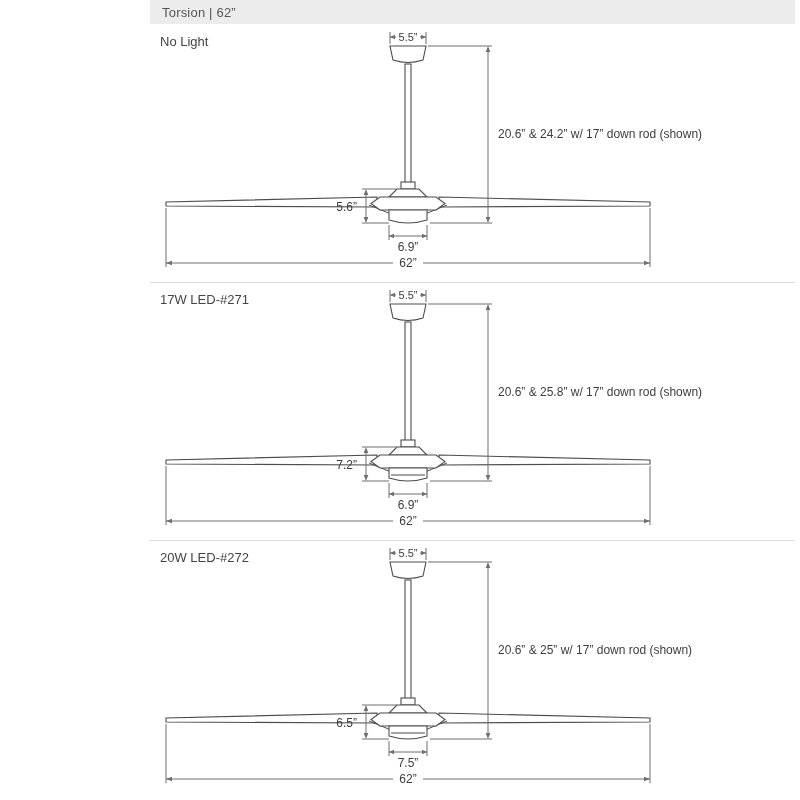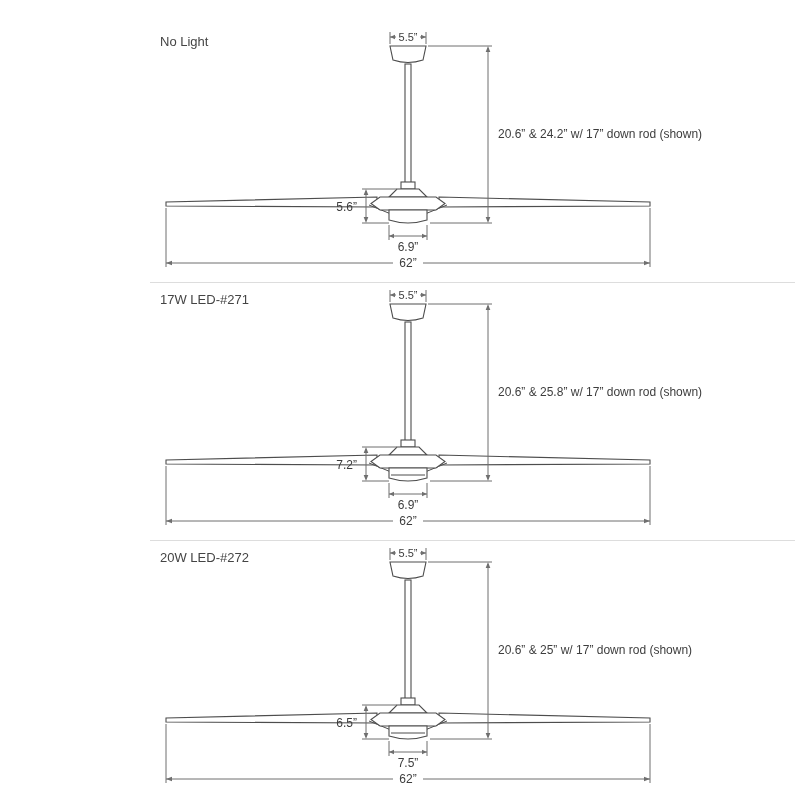--- a/index.html
+++ b/index.html
@@ -28,20 +28,23 @@
   .oline { stroke:#4d4d4d; stroke-width:1; fill:none; }
   .dimline { stroke:#6f6f6f; stroke-width:1; fill:none; }
   .arr { fill:#6f6f6f; stroke:none; }
   .divider { stroke:#dddddd; stroke-width:1; }
 </style>
 </head>
 <body>
 
 <div class="page">
 
+  <div class="header">
+    <span class="header-title">Torsion | 62”</span>
+  </div>
 
   <div class="sections">
 
     <div class="section">
       <svg width="800" height="258" viewBox="0 0 800 258">
         <text class="lbl" x="160" y="22">No Light</text>
 
         <g>
           <polygon class="outline" points="377,173 166,178 166,182 377,183"></polygon>
           <polygon class="outline" points="439,173 650,178 650,182 439,183"></polygon>

